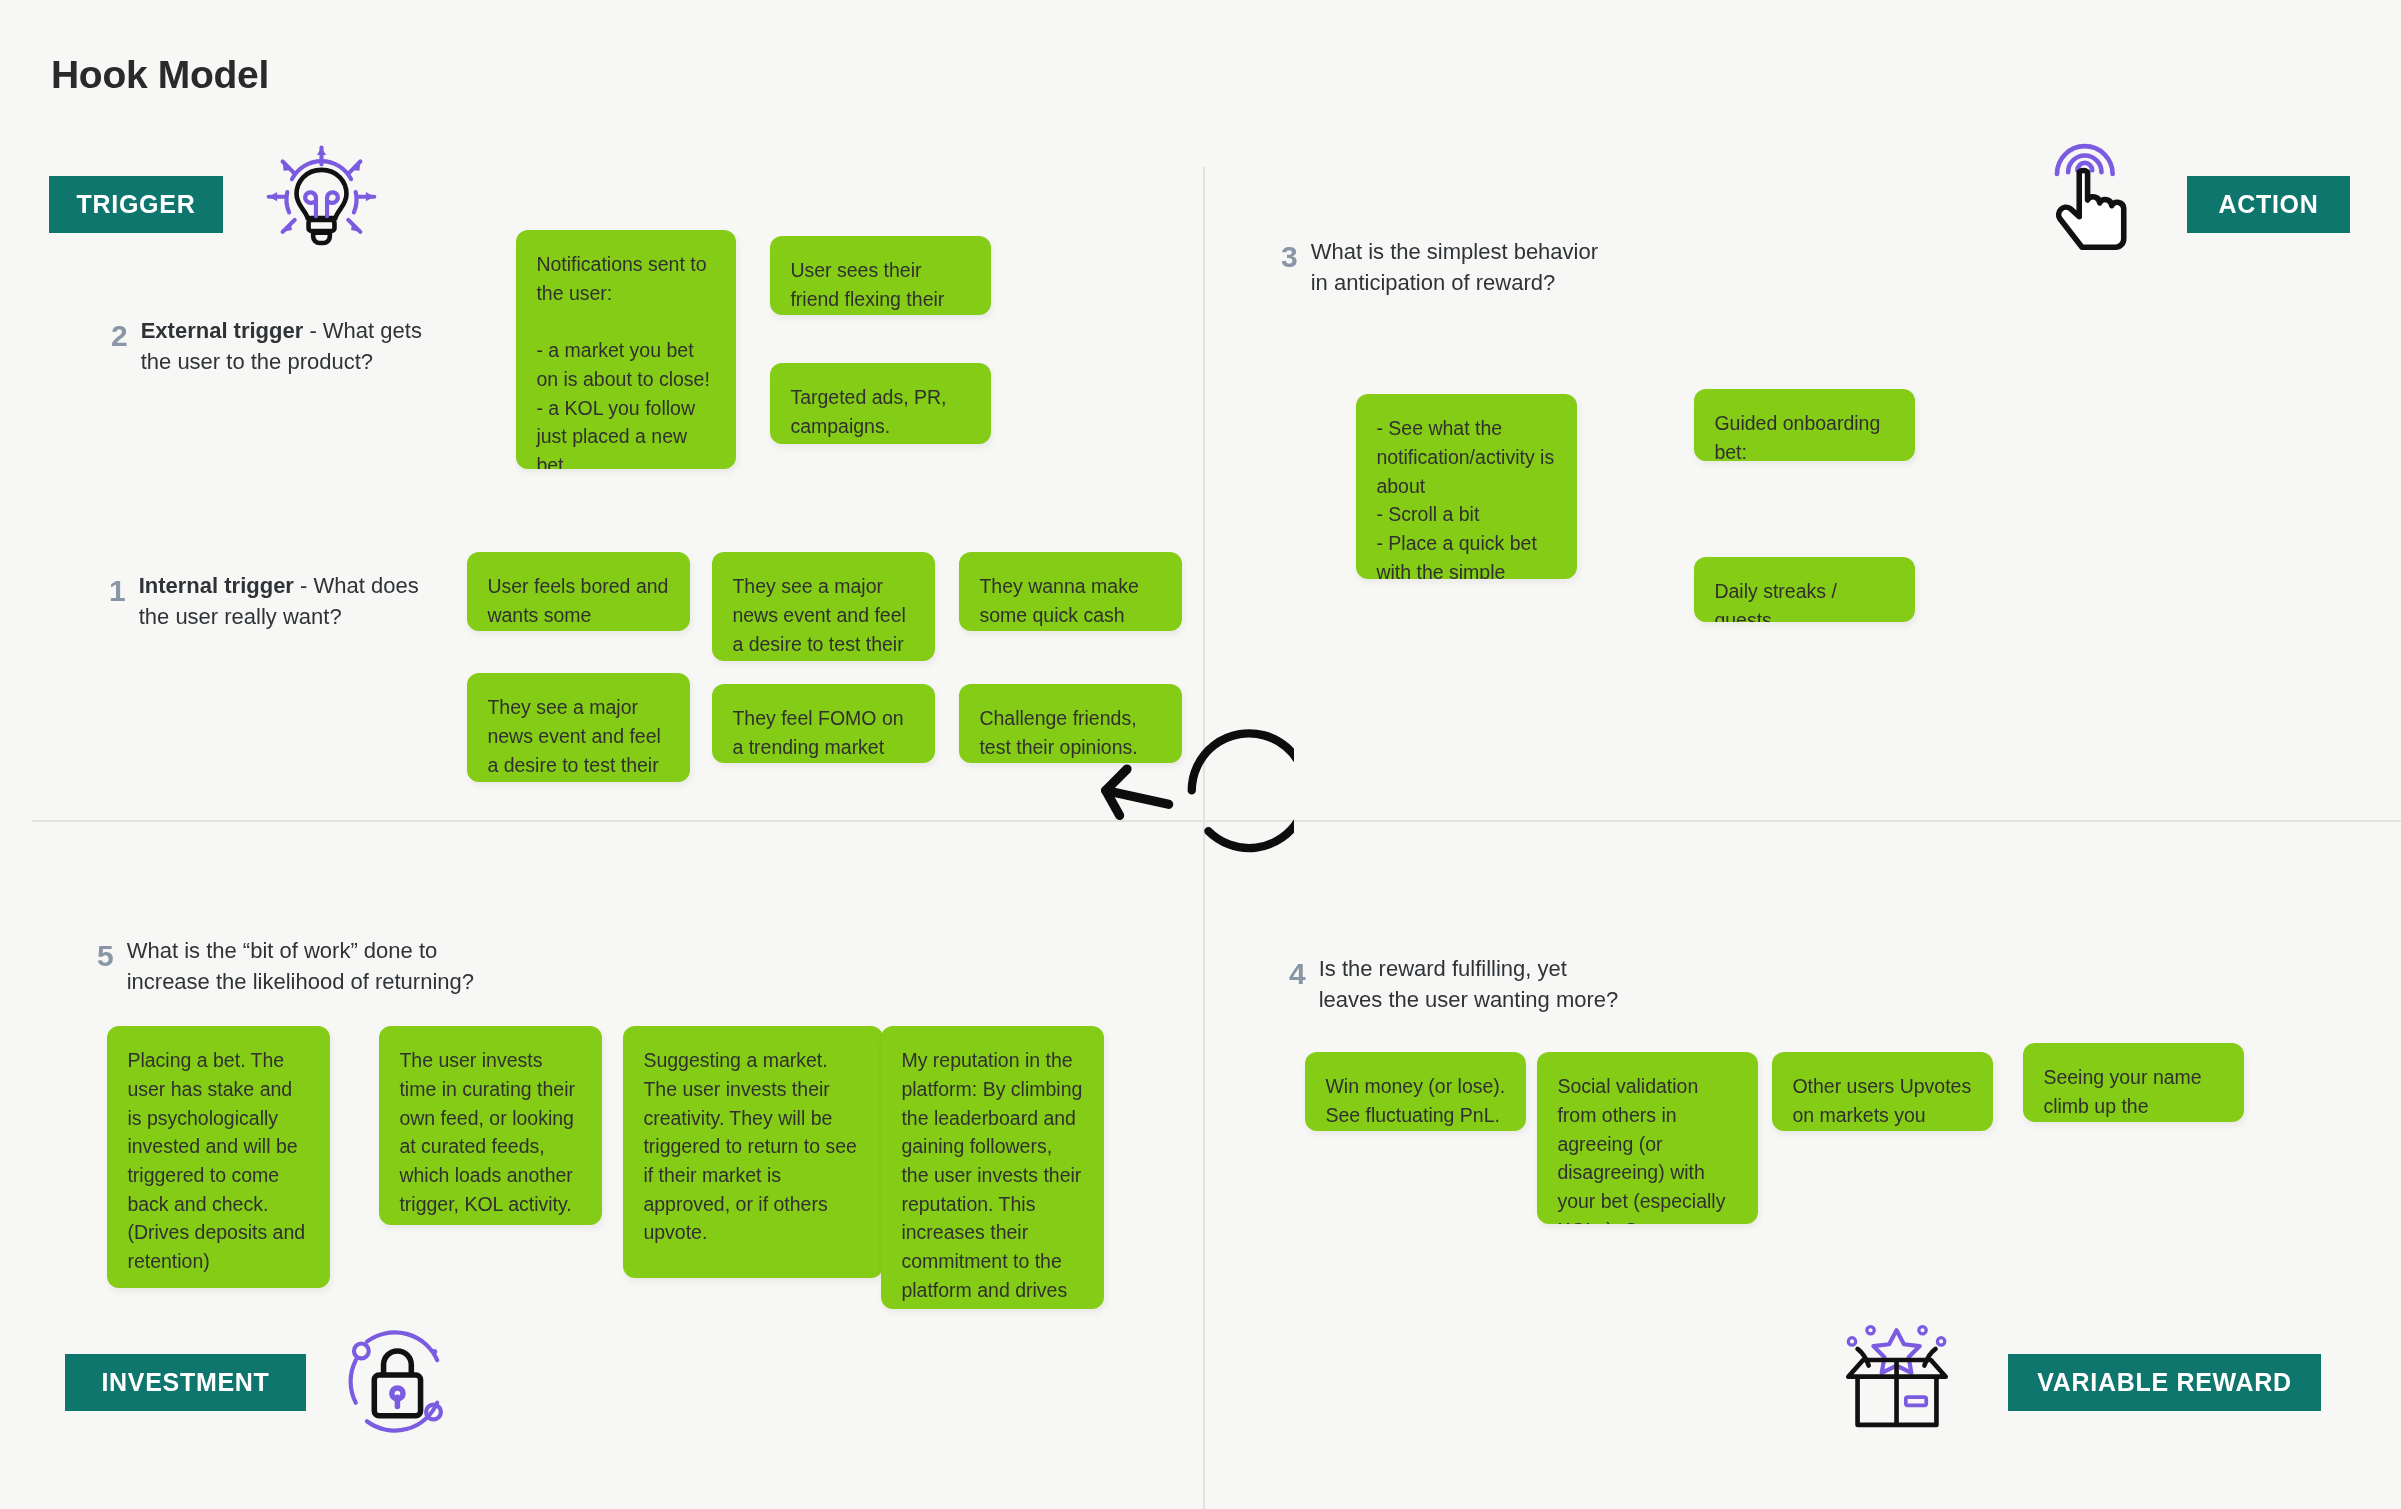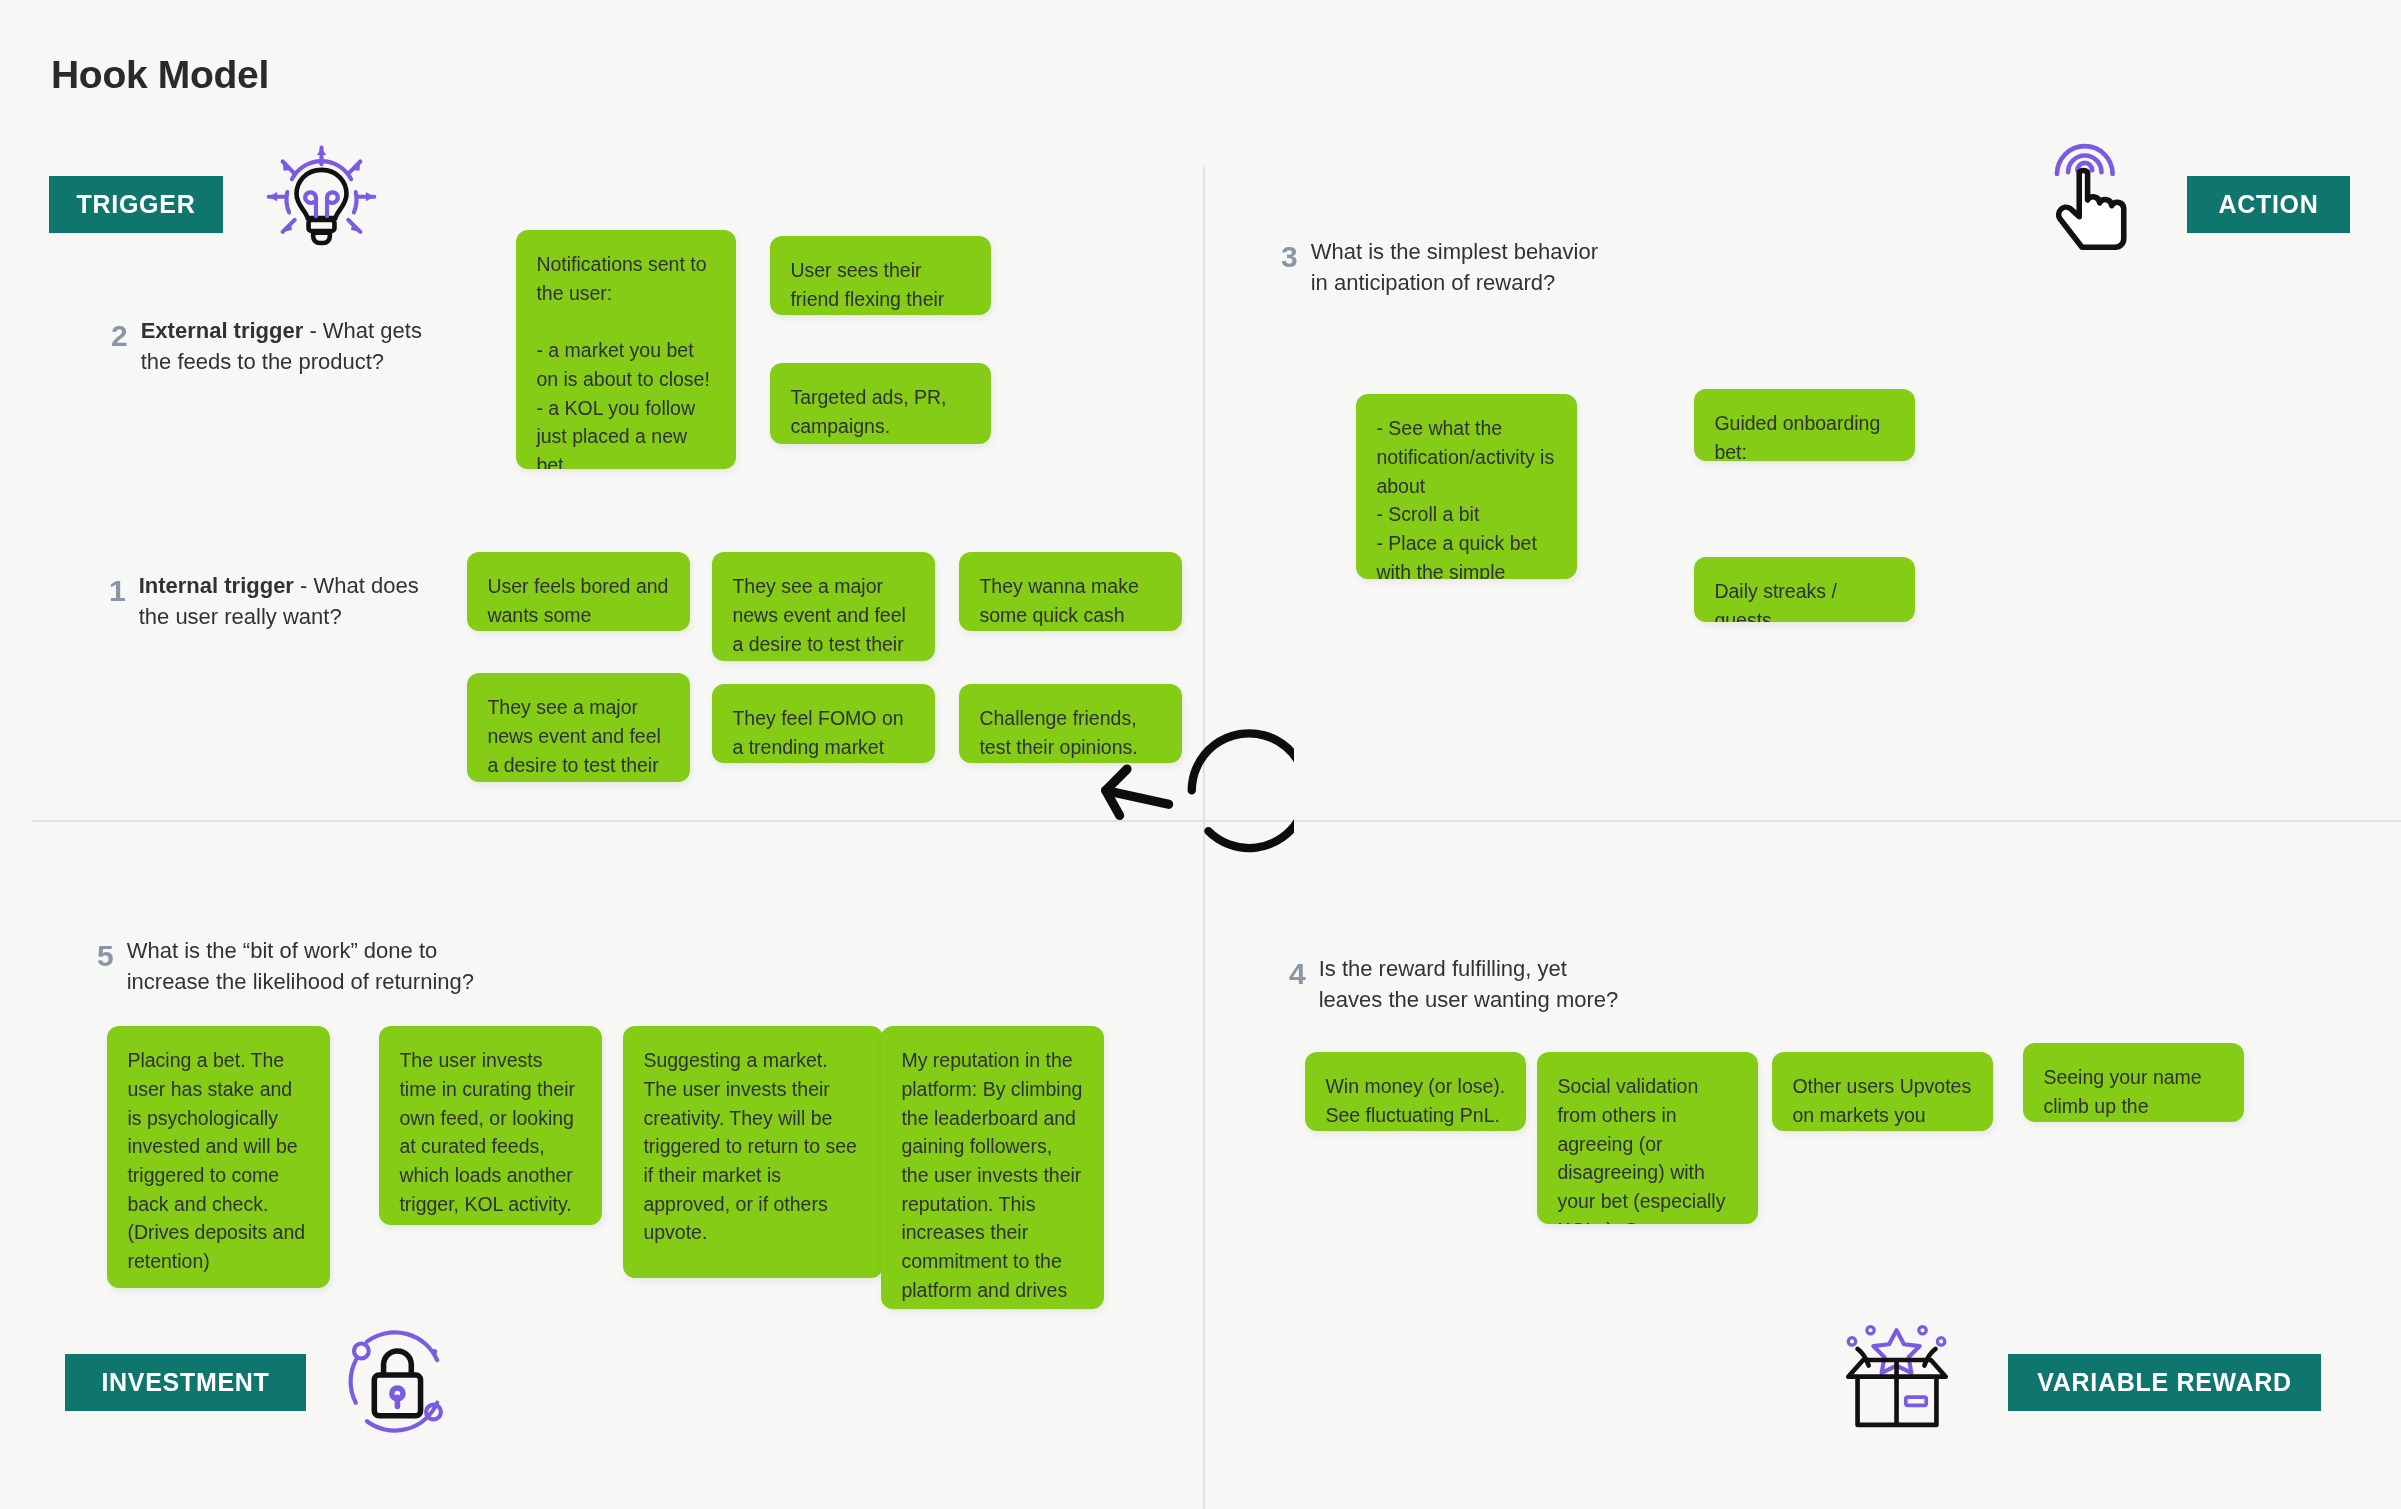--- a/index.html
+++ b/index.html
@@ -198,21 +198,21 @@
   <div class="icon-box ic-loop">
     <svg viewBox="0 0 240 200" width="223" height="185">
       <path d="M100 128 A62 62 0 1 1 118 172" fill="none" stroke="#0D0D0D" stroke-width="9" stroke-linecap="round" transform="translate(30 -40)"></path>
       <path d="M30 105 L7 128 L22 155" fill="none" stroke="#0D0D0D" stroke-width="10" stroke-linecap="round" stroke-linejoin="round" transform="translate(30 -40)"></path>
       <path d="M7 128 L75 143" fill="none" stroke="#0D0D0D" stroke-width="10" stroke-linecap="round" transform="translate(30 -40)"></path>
     </svg>
   </div>
 
   <div class="prompt p-ext">
     <span class="num">2</span>
-    <span class="txt"><b>External trigger</b><span> - What gets the feeds to the product?</span></span>
+    <span class="txt"><b>External trigger</b><span> - What gets the user to the product?</span></span>
   </div>
 
   <div class="prompt p-int">
     <span class="num">1</span>
     <span class="txt"><b>Internal trigger</b><span> - What does the user really want?</span></span>
   </div>
 
   <div class="prompt p-act">
     <span class="num">3</span>
     <span class="txt">What is the simplest behavior in anticipation of reward?</span>

